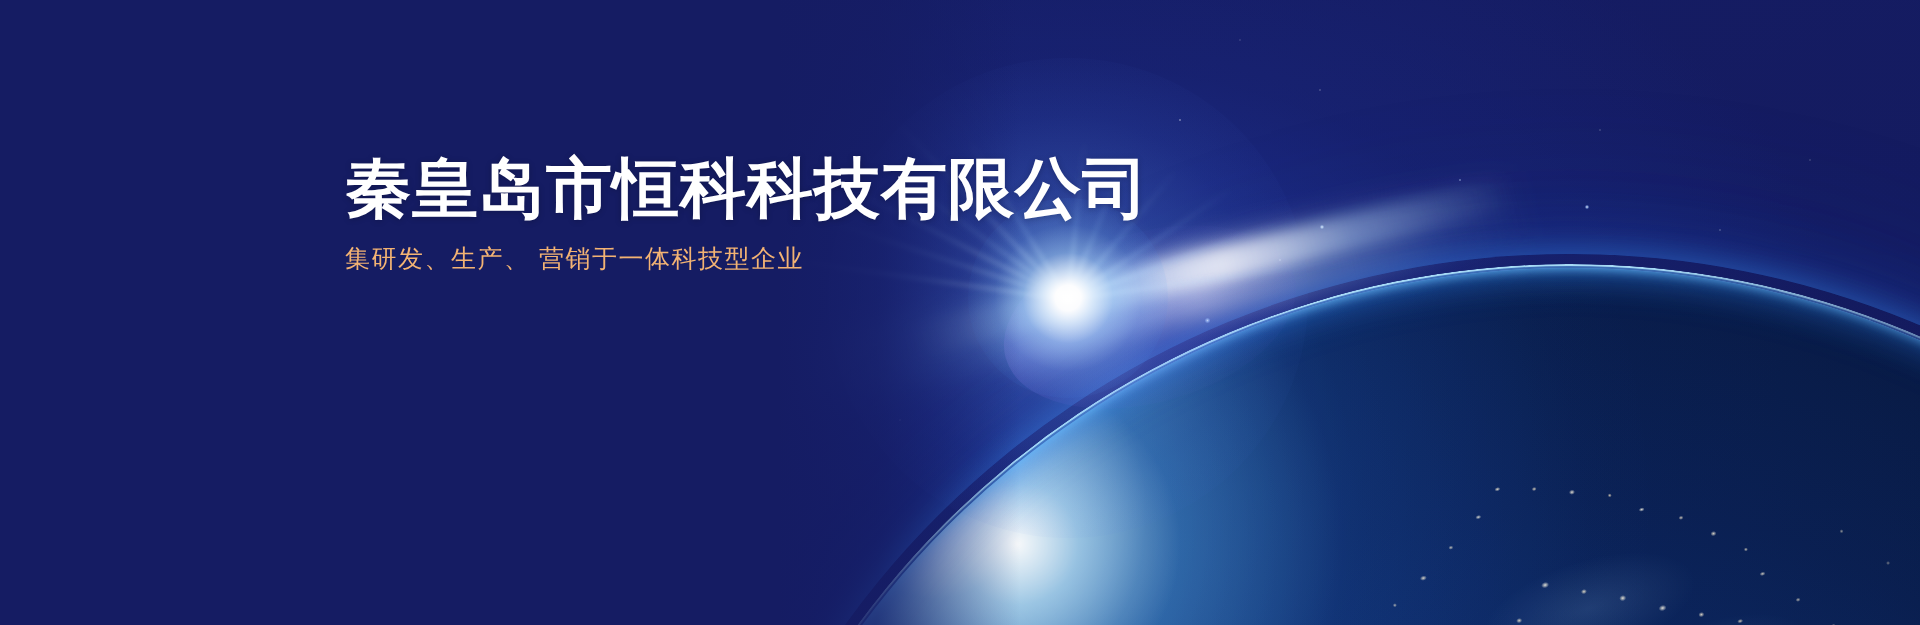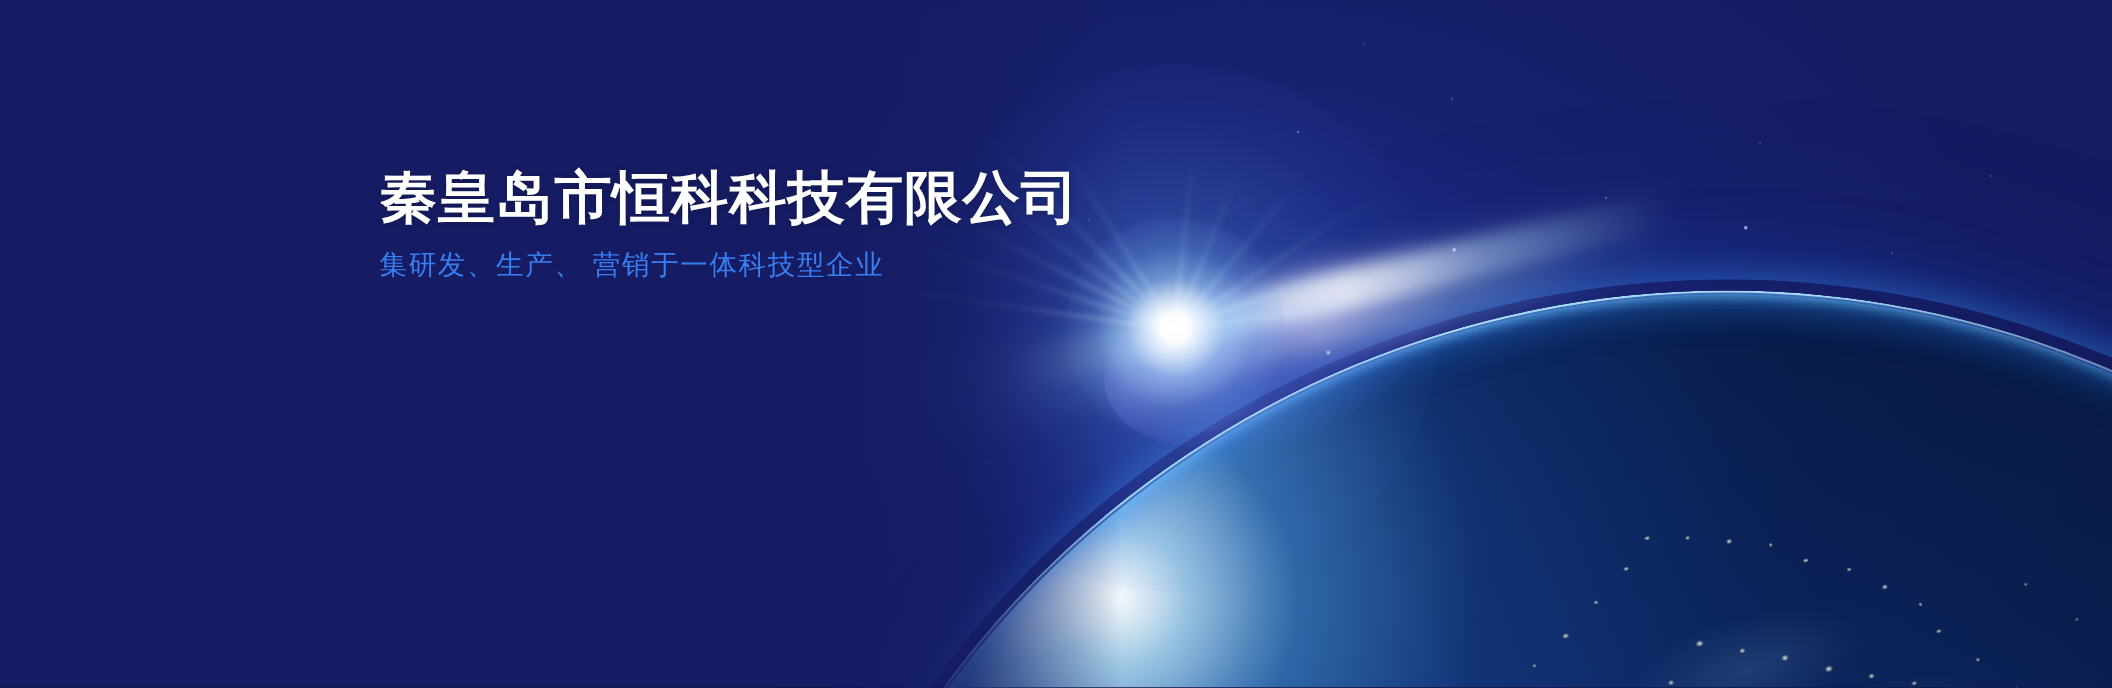--- a/index.html
+++ b/index.html
@@ -288,33 +288,33 @@
     filter:blur(2.5px);
   }
 
   
   .text-block {
     position:absolute;
     left:345px; top:150px;
     z-index:20;
   }
   .title {
-    font-size:52px;
+    font-size:66px;
     font-weight:bold;
     color:#ffffff;
     letter-spacing:1px;
     line-height:1.18;
     white-space:nowrap;
     text-shadow:0 1px 6px rgba(0,0,0,0.22);
   }
   .subtitle {
     margin-top:14px;
     font-size:25px;
     font-weight:400;
-    color:#3b82f6;
+    color:#fdba74;
     letter-spacing:1.5px;
     line-height:1.35;
     white-space:nowrap;
     opacity:0.96;
   }
 </style>
 </head>
 <body>
 
 <div class="banner">

